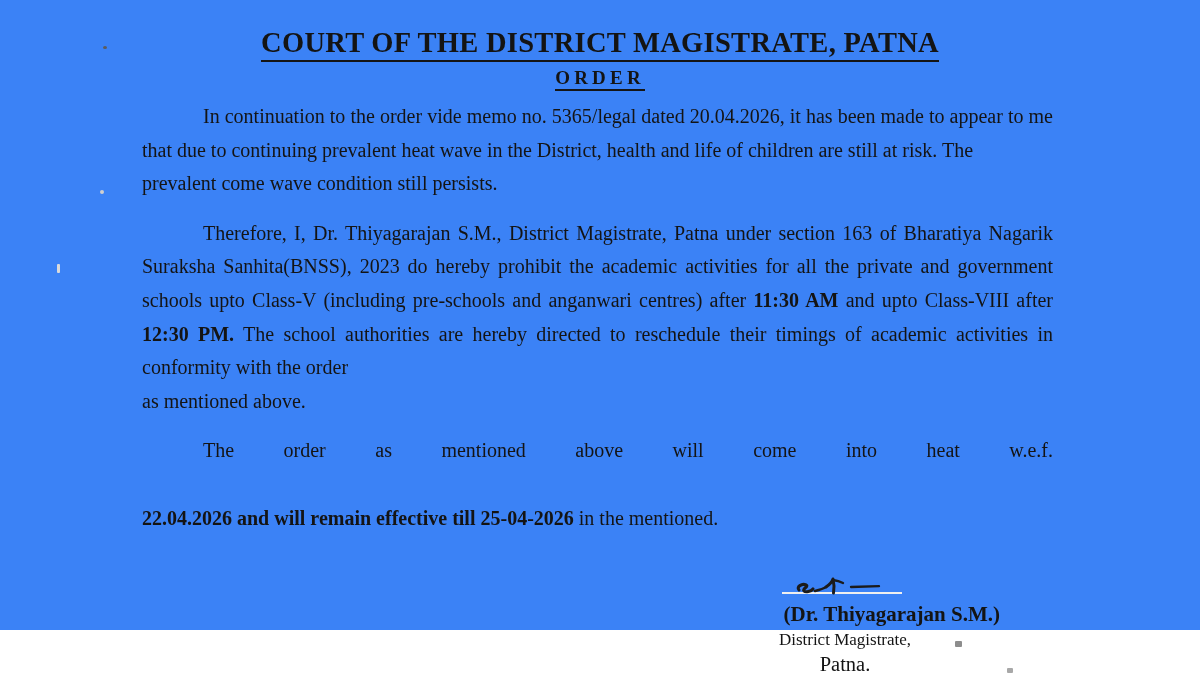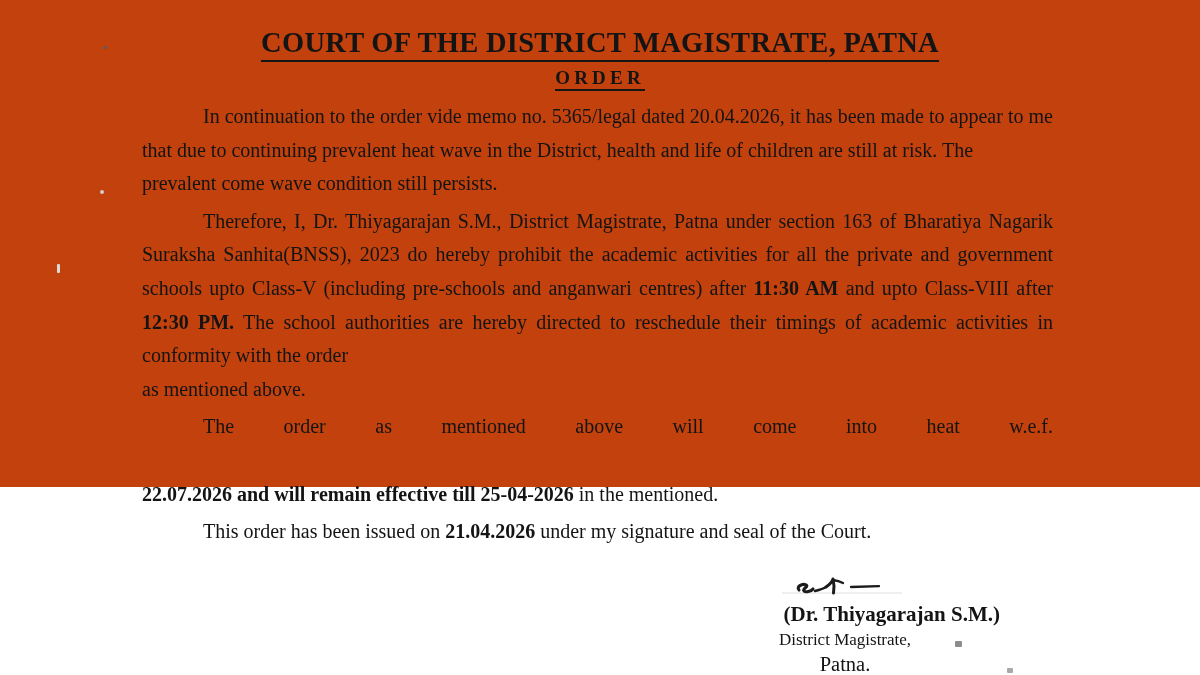--- a/index.html
+++ b/index.html
@@ -12,22 +12,22 @@
     height: 675px;
     overflow: hidden;
     font-family: "Liberation Serif", "DejaVu Serif", serif;
     color: #141414;
     position: relative;
   }
 
   .page {
     position: relative;
     width: 1200px;
-    height: 487px;
-    background: #c2410c;
+    height: 630px;
+    background: #3b82f6;
   }
 
   
   .speckle {
     position: absolute;
     background: #9a9a9a;
     border-radius: 50%;
     pointer-events: none;
   }
   .sp1 { left: 103px; top: 46px;  width: 4px;  height: 3px;  background: #5c5c5c; }
@@ -82,21 +82,21 @@
   }
   .para {
     margin: 0;
     font-size: 20px;
     line-height: 33.6px;
     text-align: justify;
     text-justify: inter-word;
     text-indent: 0;
     hyphens: none;
   }
-  .para + .para { margin-top: 4px; }
+  .para + .para { margin-top: 16px; }
   .indent { text-indent: 3.05em; }
   .para b { font-weight: bold; }
 
   
   .force-justify::after {
     content: "";
     display: inline-block;
     width: 100%;
   }
 
@@ -160,26 +160,23 @@
       <span>prevalent come wave condition still persists.</span>
     </p>
 
     <p class="para indent">
       <span>Therefore, I, Dr. Thiyagarajan S.M., District Magistrate, Patna under section 163 of Bharatiya Nagarik Suraksha Sanhita(BNSS), 2023 do hereby prohibit the academic activities for all the private and government schools upto Class-V (including pre-schools and anganwari centres) after </span><b>11:30 AM</b><span> and upto Class-VIII after </span><b>12:30 PM.</b><span> The school authorities are hereby directed to reschedule their timings of academic activities in conformity with the order</span>
       <br>
       <span>as mentioned above.</span>
     </p>
 
     <p class="para indent">
-      <span class="force-justify">The order as mentioned above will come into heat w.e.f.</span><b>22.07.2026  and will remain effective till 25-04-2026</b><span> in the mentioned.</span>
+      <span class="force-justify">The order as mentioned above will come into heat w.e.f.</span><b>22.04.2026  and will remain effective till 25-04-2026</b><span> in the mentioned.</span>
     </p>
 
-    <p class="para indent">
-      <span>This order has been issued on </span><b>21.04.2026</b><span> under my signature and seal of the Court.</span>
-    </p>
 
   </div>
 
   <div class="sign-block">
     <span class="signature-mark">
       <svg width="104" height="26" viewBox="0 0 104 26" aria-hidden="true">
         <g fill="none" stroke="#1b1b1b" stroke-linecap="round" stroke-linejoin="round">
           <path d="M6 16 C3 13, 9 9, 13 11 C16 12.5, 9 15, 11 17 C12.5 18.6, 18 17.5, 20 15" stroke-width="3.1"></path>
           <path d="M22 17 C26 16, 30 15, 33 13" stroke-width="2.6"></path>
           <path d="M33 13 C36 11, 39 8, 40 5 C41 9, 41.5 14, 40.5 19" stroke-width="3.0"></path>

